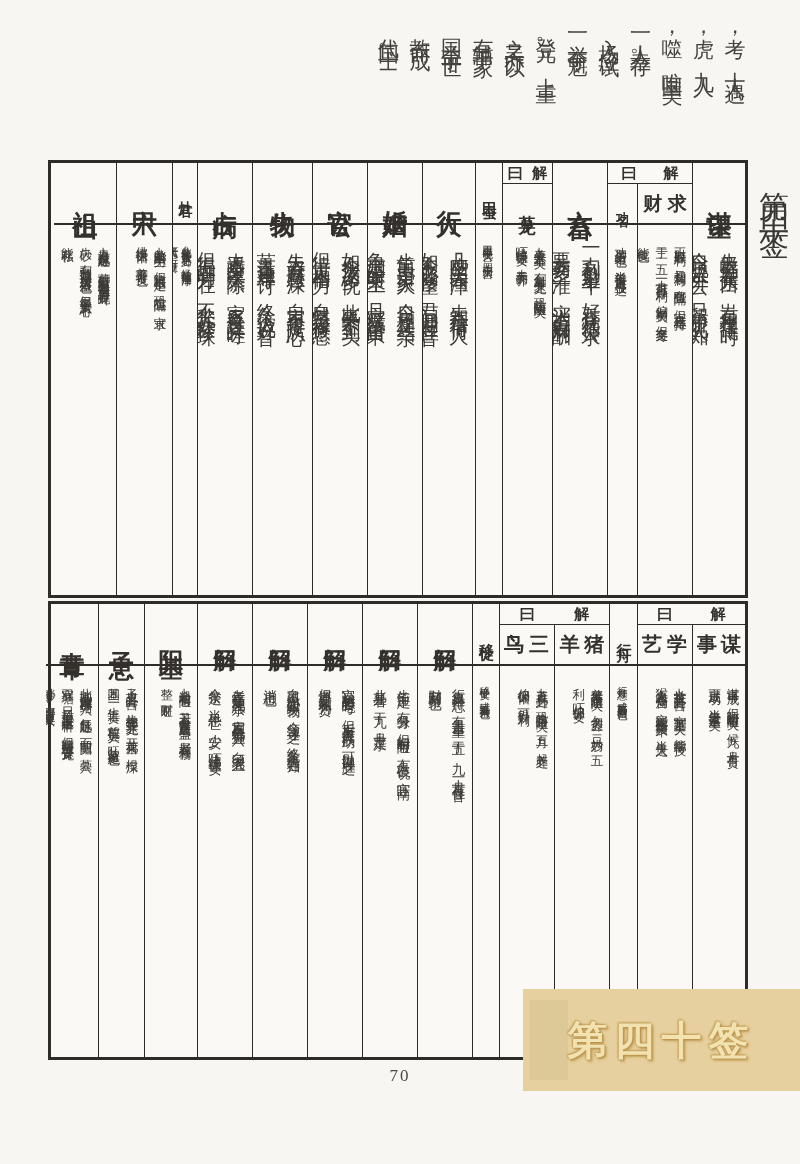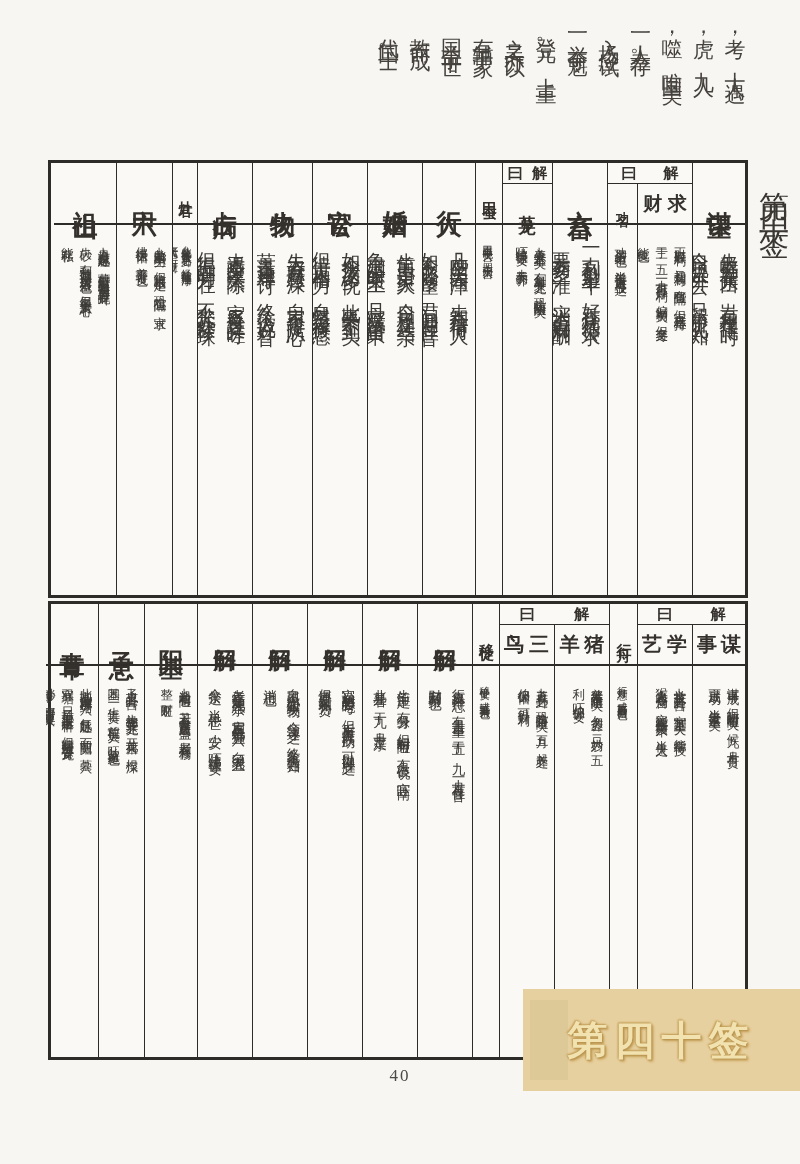--- a/index.html
+++ b/index.html
@@ -320,18 +320,18 @@
     <div class="colu" style="width: 52px;">
       <div class="hdr v" style="font-size: 25px;">青草</div>
       <div class="cell t-sm">
         <div class="line">此地高山落龙横屏结穴　气脉足旺　面前宽阳　墓穴</div>
         <div class="line">宜双塘　日后子孙定显达于科甲　但葬时须填妥青龙</div>
         <div class="line">畔砂　房房可财丁兴旺</div>
       </div>
     </div>
   </div>
 
-<div class="page-number">40</div>
+<div class="page-number">70</div>
 
 <div class="watermark">
   <div class="watermark-inner"></div>
   <div class="watermark-text">第四十签</div>
 </div>
 
 </body></html>

